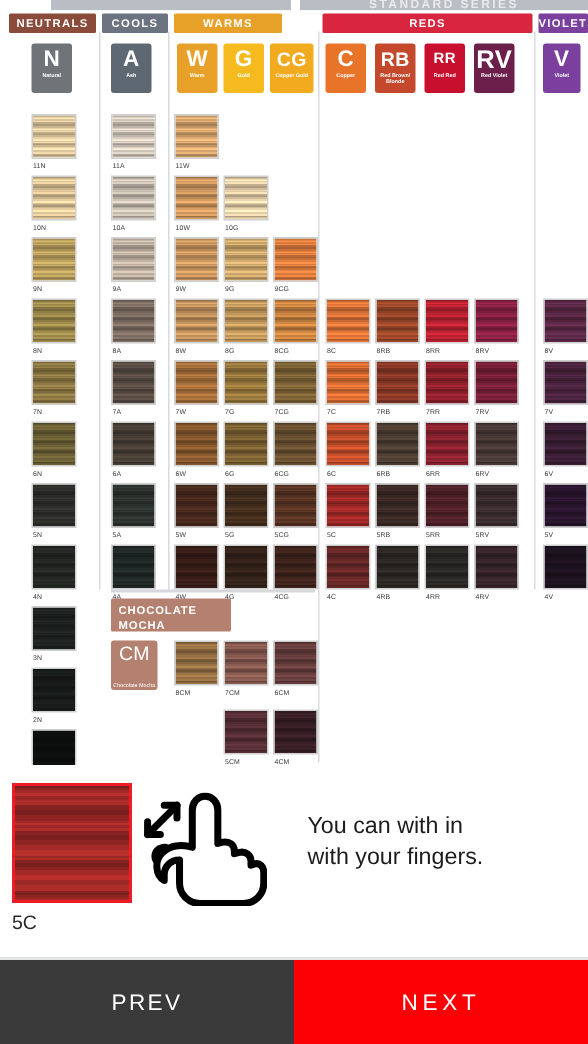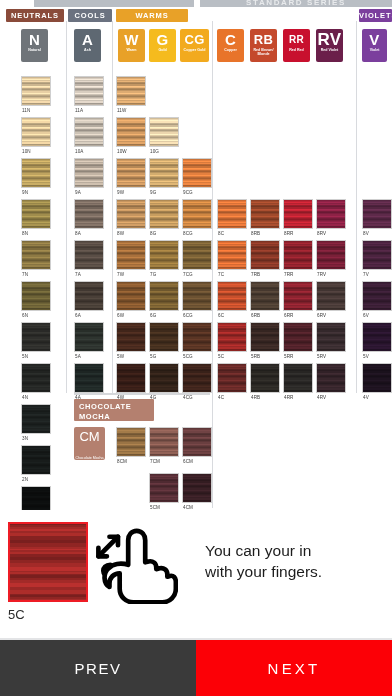--- a/index.html
+++ b/index.html
@@ -70,20 +70,21 @@
     <div class="tb-left"></div>
     <div class="tb-right">STANDARD SERIES</div>
   </div>
 
   <div class="chart">
 
     <div class="cat-band" id="cat-band">
         <div class="cat" style="left: 6px; width: 58px; background: rgb(138, 75, 58);">NEUTRALS</div>
         <div class="cat" style="left: 68px; width: 44px; background: rgb(107, 114, 128);">COOLS</div>
         <div class="cat" style="left: 116px; width: 72px; background: rgb(232, 161, 40);">WARMS</div>
+        <div class="cat" style="left: 215px; width: 140px; background: rgb(215, 38, 61);">REDS</div>
         <div class="cat" style="left: 359px; width: 33px; background: rgb(123, 63, 157);">VIOLETS</div>
       </div>
     <div id="fam-layer">
         <div class="fam" style="left: 21px; top: 22px; width: 27px; height: 33px; background: rgb(111, 116, 121);">
           <span class="ab" style="font-size: 15px; line-height: 17px; padding-top: 2px;">N</span>
           <span class="nm" style="font-size: 3.6px; line-height: 4.4px; padding: 0px 2px;">Natural</span>
         </div>
         <div class="fam" style="left: 74px; top: 22px; width: 27px; height: 33px; background: rgb(94, 104, 114);">
           <span class="ab" style="font-size: 15px; line-height: 17px; padding-top: 2px;">A</span>
           <span class="nm" style="font-size: 3.6px; line-height: 4.4px; padding: 0px 2px;">Ash</span>
@@ -373,21 +374,21 @@
                  L91 61 C95 60 98 63 98 68 L98 76
                  C98 85 91 92 82 92 L48 92
                  C39 92 32 85 32 76 L32 58
                  C25 58 20 63 20 70 L20 74
                  C13 70 12 58 19 52 C24 47 33 45 42 48 L42 19
                  C42 13 46 8 52 8 Z" fill="#fff" stroke="#000" stroke-width="5.5" stroke-linejoin="round"></path>
       </svg>
     </div>
 
     <div class="zoom-txt">
-      <div>You can your in</div>
+      <div>You can with in</div>
       <div>with your fingers.</div>
     </div>
   </div>
 
   <div class="hairline"></div>
 
   <div class="nav">
     <div class="btn prev">PREV</div>
     <div class="btn next">NEXT</div>
   </div>

